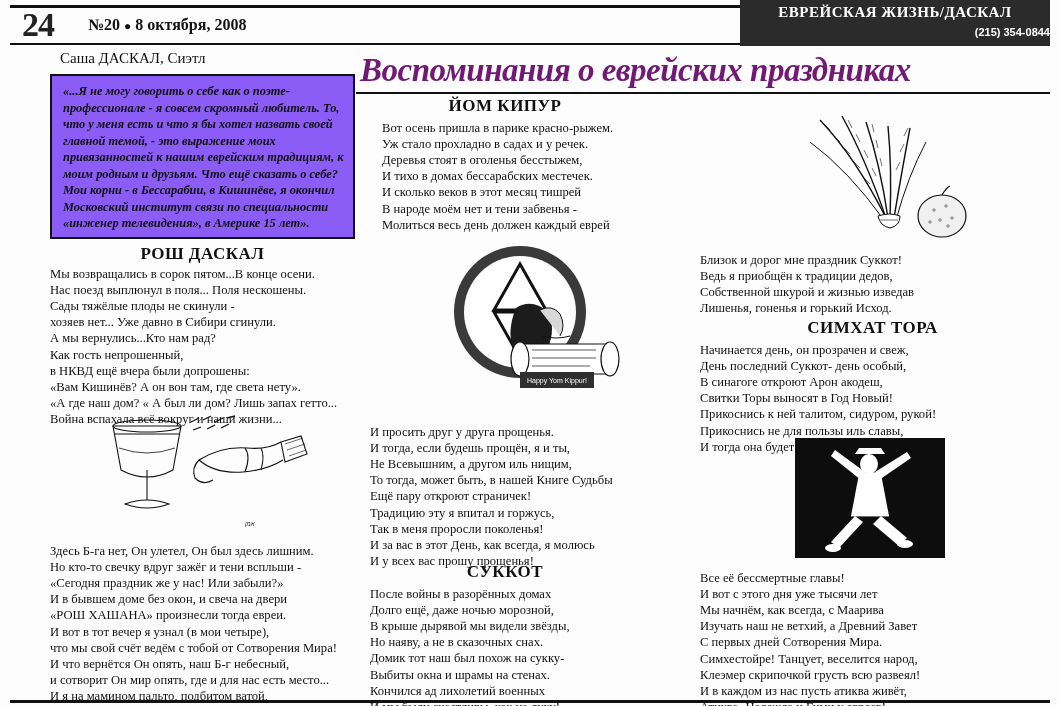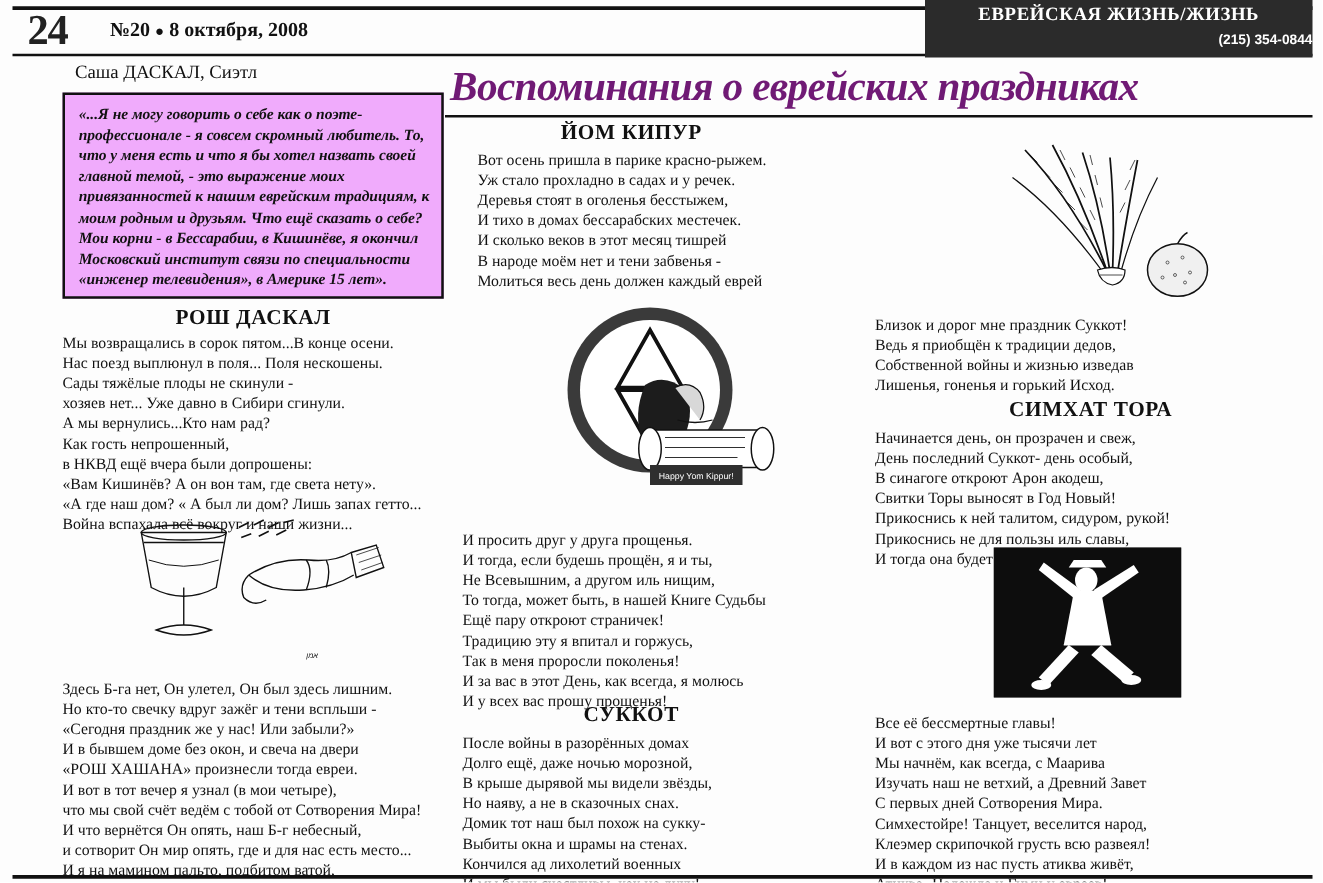--- a/index.html
+++ b/index.html
@@ -121,21 +121,21 @@
     height: 2px;
     background: #111;
   }
 
   
   .quotebox {
     position: absolute;
     left: 50px; top: 74px;
     width: 305px;
     height: 165px;
-    background: #f0abfc;
+    background: #8b5cf6;
     border: 2px solid #111;
     box-sizing: border-box;
     padding: 7px 9px 5px 11px;
     font-family: "Liberation Serif", serif;
     font-style: italic;
     font-weight: bold;
     font-size: 12.4px;
     line-height: 1.33;
     color: #111;
   }
@@ -227,21 +227,21 @@
   <div class="masthead">
     <div class="mast-rule-top"></div>
     <div class="mast-rule-bot"></div>
     <div class="page-number">24</div>
     <div class="issue-line">
       <span>№20</span>
       <span class="dot">●</span>
       <span>8 октября, 2008</span>
     </div>
     <div class="mast-right">
-      <div class="mast-right-title">ЕВРЕЙСКАЯ  ЖИЗНЬ/ЖИЗНЬ</div>
+      <div class="mast-right-title">ЕВРЕЙСКАЯ  ЖИЗНЬ/ДАСКАЛ</div>
       <div class="mast-right-phone">(215) 354-0844</div>
     </div>
   </div>
 
   <div class="byline">
     <b>Саша ДАСКАЛ</b><span>, Сиэтл</span>
   </div>
 
   <div class="headline">Воспоминания о еврейских праздниках</div>
   <div class="headline-rule"></div>
@@ -386,21 +386,21 @@
         <circle cx="150" cy="112" r="1.2"></circle>
         <circle cx="162" cy="110" r="1.2"></circle>
         <circle cx="140" cy="114" r="1.2"></circle>
         <circle cx="158" cy="118" r="1.2"></circle>
       </g>
     </g>
   </svg>
 
   <div class="poem" id="col3-poem1">Близок и дорог мне праздник Суккот!
 Ведь я приобщён к традиции дедов,
-Собственной войны и жизнью изведав
+Собственной шкурой и жизнью изведав
 Лишенья, гоненья и горький Исход.</div>
   <div class="section-title" id="simchat-title">СИМХАТ ТОРА</div>
   <div class="poem" id="col3-poem2">Начинается день, он прозрачен и свеж,
 День последний Суккот- день особый,
 В синагоге откроют Арон акодеш,
 Свитки Торы выносят в Год Новый!
 Прикоснись к ней талитом, сидуром, рукой!
 Прикоснись не для пользы иль славы,
 И тогда она будет всю жизнь с тобой -</div>
 

